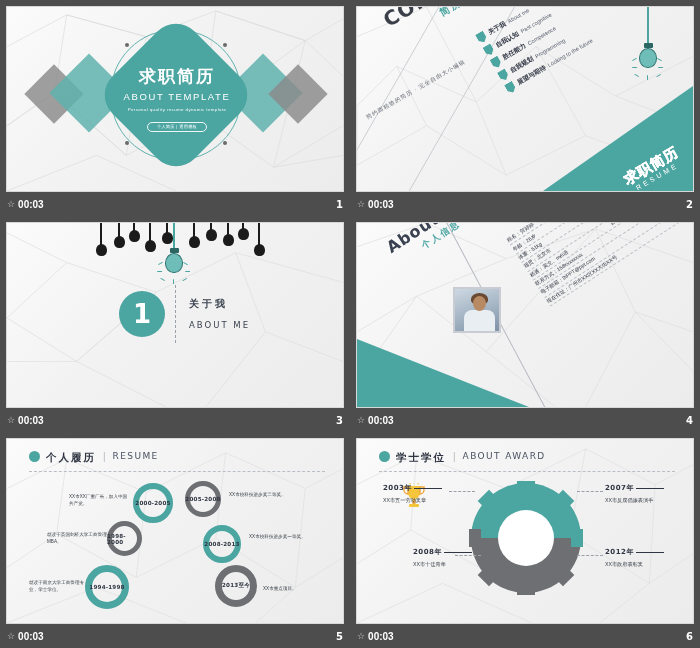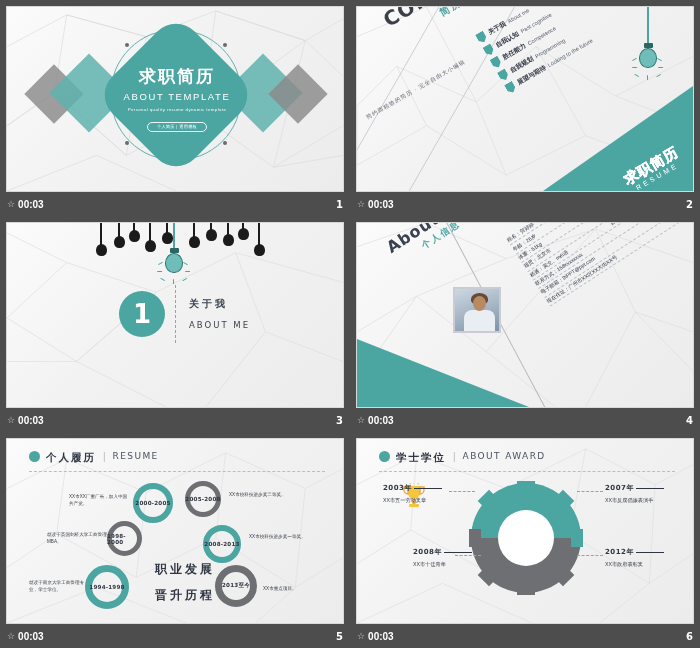--- a/index.html
+++ b/index.html
@@ -507,24 +507,20 @@
         <div class="yr">2013至今</div>
       </div>
 
       <div class="r5-note" style="left:62px; top:54px;">XX市XX厂重厂长，加入中国共产党。</div>
       <div class="r5-note" style="left:222px; top:52px;">XX市校科技进步奖二等奖。</div>
       <div class="r5-note" style="left:40px; top:92px;">就读于英国剑桥大学工商管理MBA。</div>
       <div class="r5-note" style="left:242px; top:94px;">XX市校科技进步奖一等奖。</div>
       <div class="r5-note" style="left:22px; top:140px; width:56px;">就读于南京大学工商管理专业，学士学位。</div>
       <div class="r5-note" style="left:256px; top:146px;">XX市重点项目。</div>
 
-      <div class="r5-big">
-        <div>职业发展</div>
-        <div>晋升历程</div>
-      </div>
     </div>
     <div class="footer">
       <span class="star">☆</span>
       <span class="timer">00:03</span>
       <span class="pageno">5</span>
     </div>
   </div>
 
   <div class="cell">
     <div class="slide">

